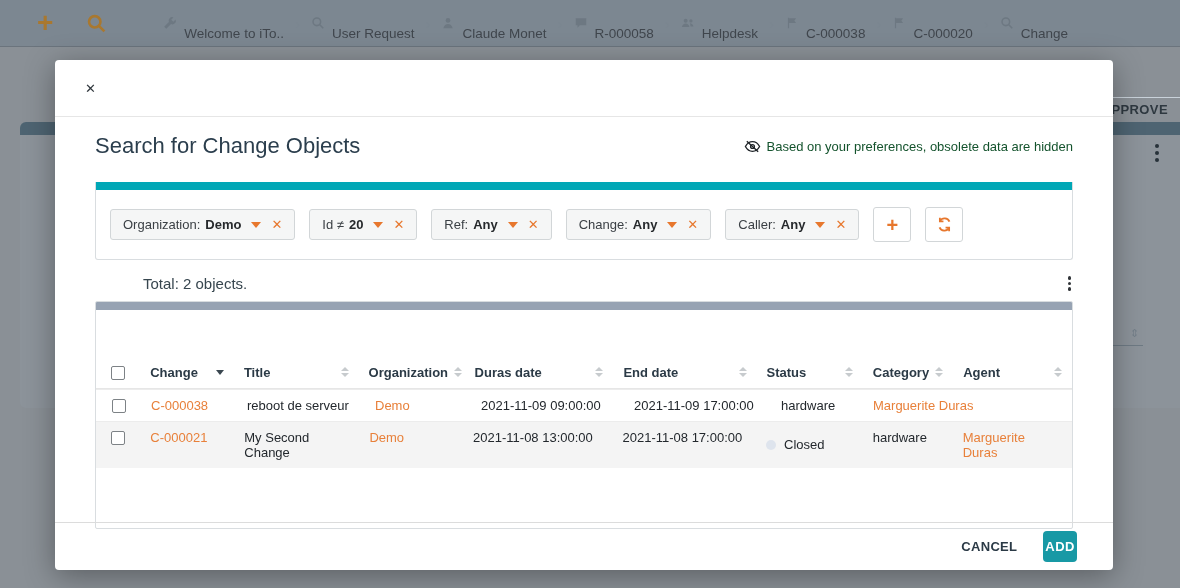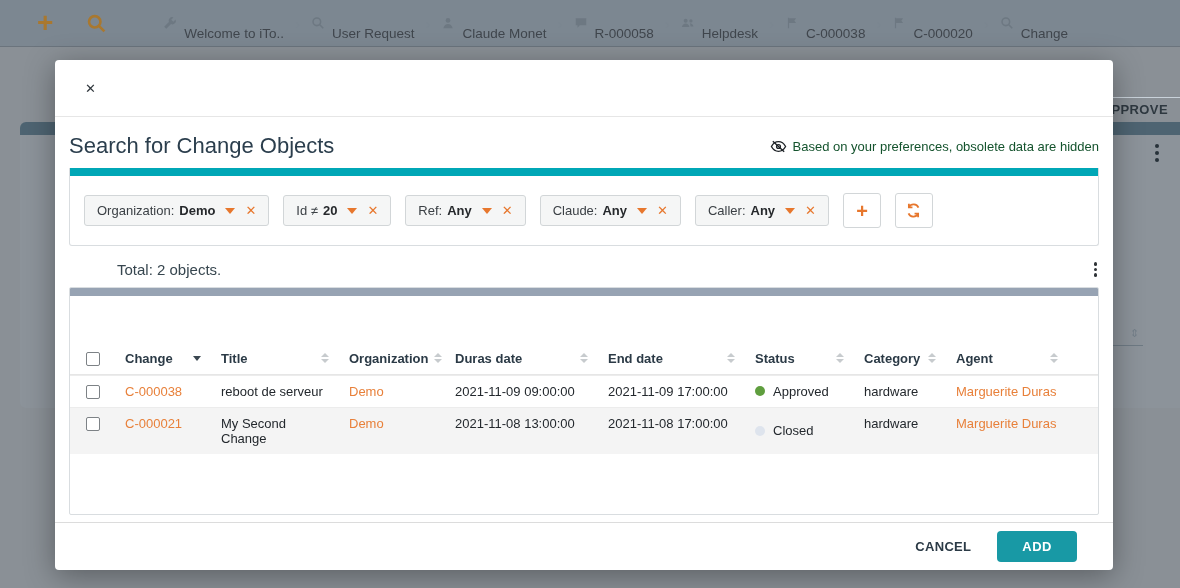--- a/index.html
+++ b/index.html
@@ -30,26 +30,26 @@
   .bg-sort { position:absolute; color:#747f89; font-size:11px; }
 
   
   .modal { position:absolute; left:55px; top:60px; width:1058px; height:510px; background:#fff;
            border-radius:4px; box-shadow:0 6px 30px rgba(0,0,0,.35); }
   .modal-header { height:57px; display:flex; align-items:center; justify-content:space-between;
                   padding:0 30px; border-bottom:1px solid #e6e6e6; }
   .modal-title { font-size:16.5px; color:#414b54; }
   .modal-close { font-size:13px; font-weight:bold; color:#2f363c; cursor:pointer; }
 
-  .modal-body { padding:0 14px; }
+  .modal-body { padding:0 40px; }
   .heading-row { margin-top:16px; display:flex; align-items:center; justify-content:space-between; }
   .search-heading { font-size:22px; font-weight:500; color:#2b3e4d; }
   .obsolete-note { display:flex; align-items:center; gap:6px; font-size:13px; color:#14532d; }
 
-  .search-panel { margin-top:9px; border:1px solid #d9dde0; border-top:none; border-radius:0 0 3px 3px; }
+  .search-panel { margin-top:23px; border:1px solid #d9dde0; border-top:none; border-radius:0 0 3px 3px; }
   .teal-bar { height:8px; background:#00a7b6; }
   .chips-row { display:flex; align-items:center; gap:14px; padding:17px 14px; }
   .chip { display:flex; align-items:center; background:#f5f6f6; border:1px solid #d2d6d8;
           border-radius:3px; padding:7px 12px; font-size:13px; color:#3b4045; cursor:pointer; }
   .chip-value { font-weight:bold; color:#26292c; margin-left:5px; }
   .chip-caret { width:0; height:0; border-left:5px solid transparent; border-right:5px solid transparent;
                 border-top:6px solid #e7772d; margin-left:10px; }
   .chip-x { color:#e7772d; font-weight:bold; font-size:13px; margin-left:10px; }
   .sq-btn { width:38px; height:35px; background:#fff; border:1px solid #d2d6d8; border-radius:3px;
             display:flex; align-items:center; justify-content:center; cursor:pointer; }
@@ -81,21 +81,21 @@
   .data-row { border-top:1px solid #ececec; }
   .row-alt { background:#f4f4f4; }
   .link { color:#e8803a; cursor:pointer; text-decoration:none; }
   .status-cell { display:flex; align-items:center; gap:8px; }
   .status-dot { width:10px; height:10px; border-radius:50%; flex:none; }
 
   .modal-footer { position:absolute; bottom:0; left:0; width:100%; height:48px; border-top:1px solid #dcdcdc;
                   display:flex; align-items:center; justify-content:flex-end; gap:26px; padding-right:36px; }
   .cancel-btn { font-size:13px; font-weight:bold; color:#2b3a46; letter-spacing:.3px; cursor:pointer; }
   .add-btn { background:#1899a5; color:#fff; font-size:13px; font-weight:bold; letter-spacing:.5px;
-             border:none; border-radius:4px; padding:8px 25px; cursor:pointer;text-align:right; }
+             border:none; border-radius:4px; padding:8px 2px; cursor:pointer;text-align:right; }
 </style>
 </head>
 <body>
 
 <div class="stage">
 
   <div class="topbar">
     <div class="plus-glyph">+</div>
     <div class="topbar-search">
       <svg width="21" height="21" viewBox="0 0 24 24" fill="none" stroke="#a9782f" stroke-width="3">
@@ -244,21 +244,21 @@
           </div>
 
           <div class="chip">
             <span>Ref:</span>
             <span class="chip-value">Any</span>
             <span class="chip-caret"></span>
             <span class="chip-x">✕</span>
           </div>
 
           <div class="chip">
-            <span>Claude:</span>
+            <span>Change:</span>
             <span class="chip-value">Any</span>
             <span class="chip-caret"></span>
             <span class="chip-x">✕</span>
           </div>
 
           <div class="chip">
             <span>Caller:</span>
             <span class="chip-value">Any</span>
             <span class="chip-caret"></span>
             <span class="chip-x">✕</span>
@@ -354,24 +354,20 @@
 
         <div class="trow data-row">
           <div class="cell c0">
               <div class="checkbox"></div>
             </div>
           <div class="cell c1"><span class="link">C-000038</span></div>
           <div class="cell c2">reboot de serveur</div>
           <div class="cell c3"><span class="link">Demo</span></div>
           <div class="cell c4">2021-11-09 09:00:00</div>
           <div class="cell c5">2021-11-09 17:00:00</div>
-          <div class="cell c6 status-cell">
-            <span class="status-dot" style="background-color: rgb(95, 158, 62);"></span>
-            <span>Approved</span>
-          </div>
           <div class="cell c7">hardware</div>
           <div class="cell c8"><span class="link">Marguerite Duras</span></div>
         </div>
 
         <div class="trow data-row row-alt">
           <div class="cell c0">
               <div class="checkbox"></div>
             </div>
           <div class="cell c1"><span class="link">C-000021</span></div>
           <div class="cell c2">My Second Change</div>

